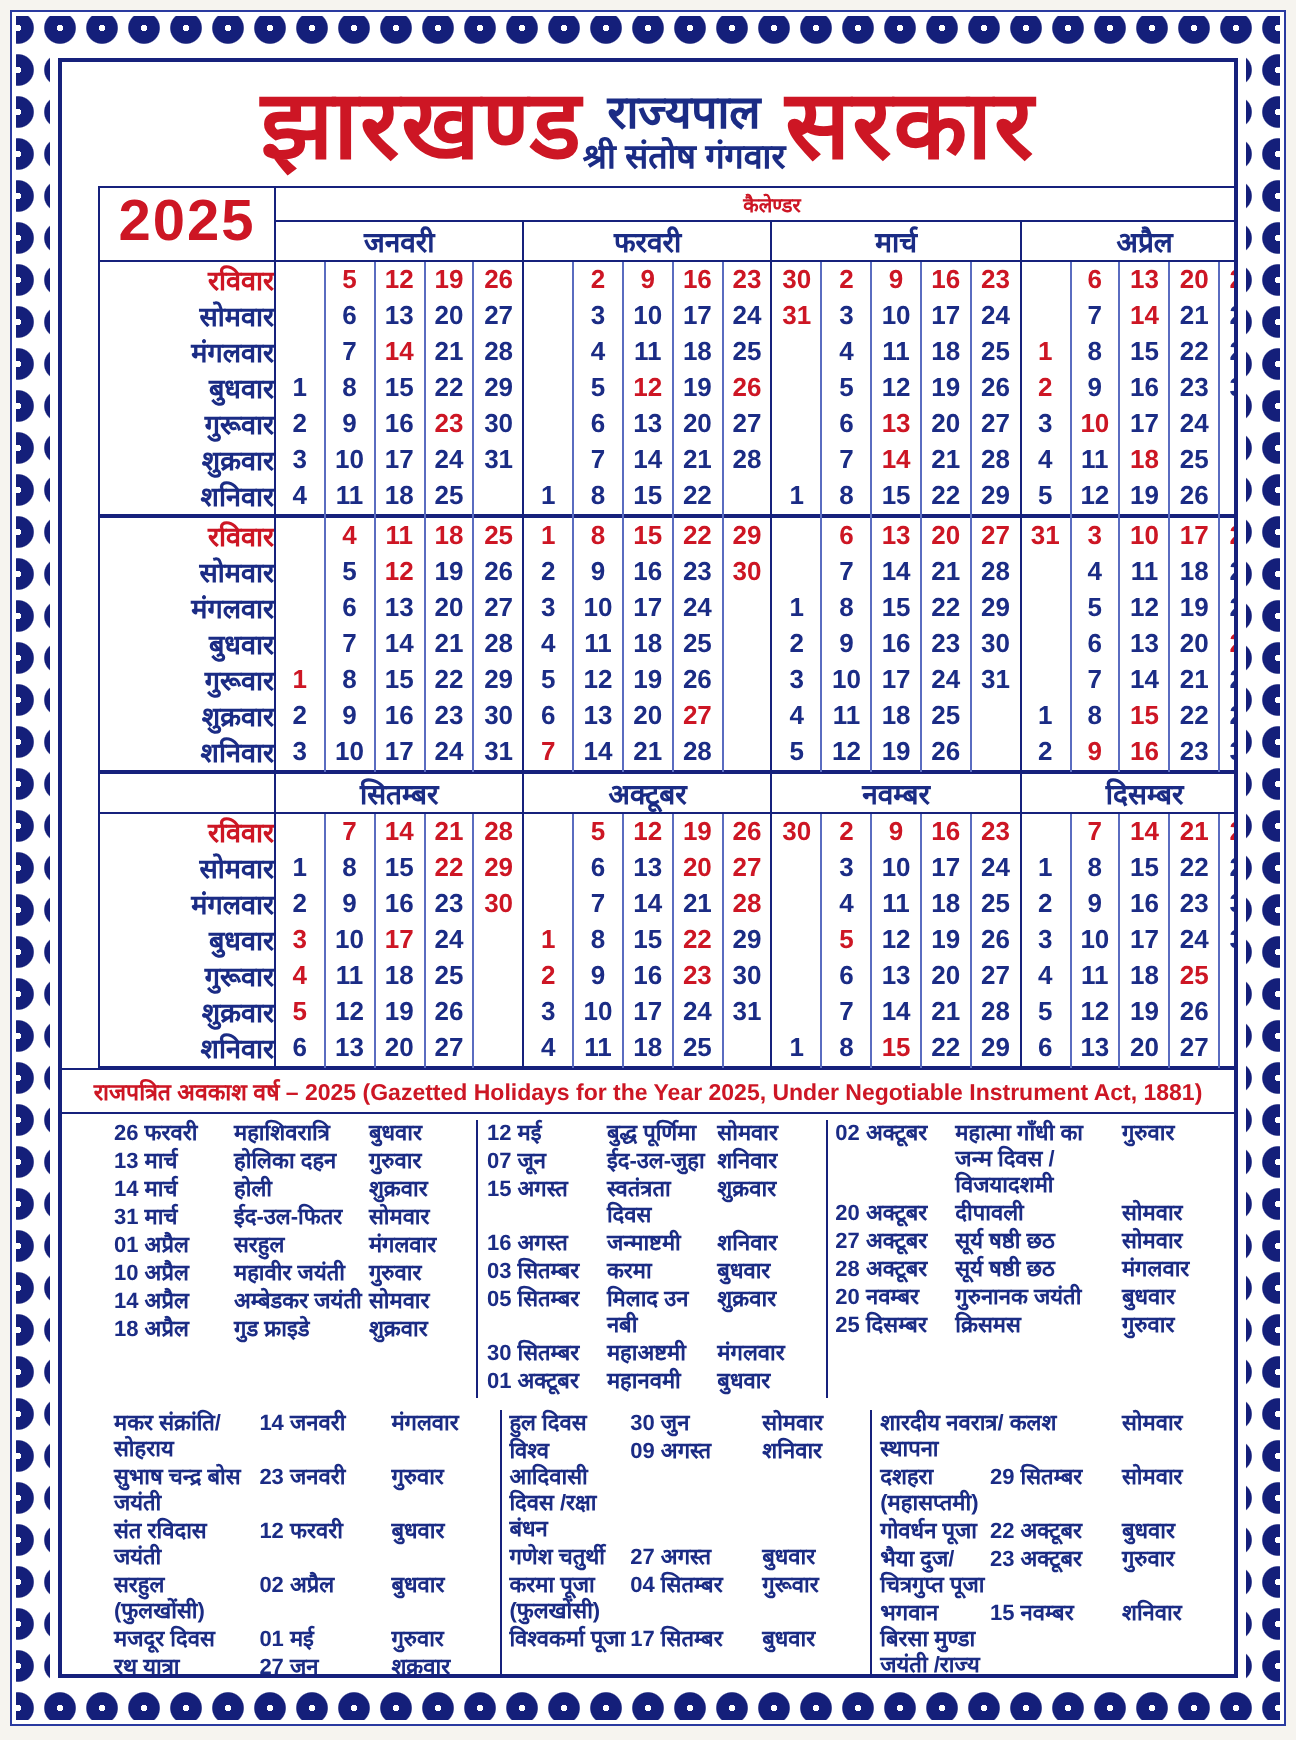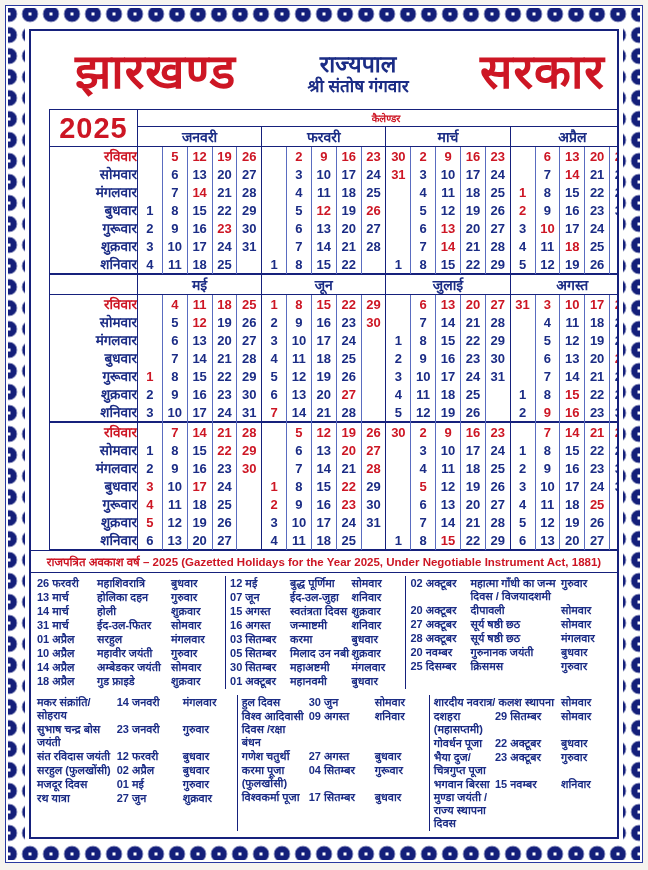--- a/index.html
+++ b/index.html
@@ -14,21 +14,21 @@
   }
   .inner {
     height:100%;
     background:#fff;
     border:2px solid #16217c;
     box-shadow: 0 0 0 4px #ffffff;
     overflow:hidden;
     display:flex; flex-direction:column;
   }
   
-  .hdr { display:flex; align-items:center; justify-content:space-between; padding:8px 12px 4px 12px; height:78px;margin-left:32px; }
+  .hdr { display:flex; align-items:center; justify-content:center; padding:8px 12px 4px 12px; height:78px; }
   .hdr .big { font-size:48px; font-weight:bold; color:#cd1624; line-height:1; letter-spacing:1px; }
   .hdr .mid { text-align:center; color:#1b2c85; line-height:1.15; padding-top:4px;}
   .hdr .mid .t1 { font-size:23px; font-weight:bold; }
   .hdr .mid .t2 { font-size:17px; font-weight:bold; }
   
   table.cal { border-collapse:collapse; width:100%; table-layout:fixed; border:1.5px solid #16217c;margin-left:18px; }
   .cal td { font-weight:bold; color:#1b2c85; text-align:center; overflow:hidden; white-space:nowrap; }
   .cal td.caption { border:1px solid #16217c; color:#cd1624; font-size:10px; height:17px; }
   .cal td.yearcell { border:1px solid #16217c; color:#cd1624; font-size:29px; letter-spacing:1px; }
   .cal td.mname { border:1px solid #16217c; font-size:14px; height:19px; color:#1b2c85; }
@@ -37,21 +37,21 @@
   .cal td.wdlabel.sun { color:#cd1624; }
   .cal td.day { font-size:13px; border-left:1px solid #5a6cc0; }
   .cal td.day.first { border-left:1.5px solid #16217c; }
   .cal td.day.red { color:#cd1624; }
   
   .sec-title { border-top:1.5px solid #16217c; border-bottom:1.5px solid #16217c;
     color:#cd1624; font-weight:bold; text-align:center; padding:3px 14px; }
   .sec-title.g { font-size:11.5px; }
   .sec-title.p { font-size:12.5px; }
   
-  .cols { display:flex; padding:3px 2px; }
+  .cols { display:flex; padding:3px 2px;margin-left:20px; }
   .col { padding:0 4px; }
   .col + .col { border-left:1.5px solid #16217c; }
   .hrow { display:flex; font-size:11px; line-height:13px; color:#1b2c85; font-weight:bold; margin:1px 0; }
   .part-date { flex:0 0 60px; }
   .part-name { flex:1 1 auto; padding-right:2px; }
   .part-day  { flex:0 0 50px; }
   .gaz .col1 { width:33%; } .gaz .col2 { width:31%; } .gaz .col3 { width:36%; }
   .pub .col1 { width:35%; } .pub .col2 { width:33%; } .pub .col3 { width:32%; }
   .pub .part-date { flex:0 0 66px; }
 </style>
@@ -289,27 +289,20 @@
               <col>
               <col>
               <col>
               <col>
               <col>
               <col>
               <col>
             </colgroup>
             <tbody>
               <tr>
-                <td class="blanktop"></td>
-                <td colspan="5" class="mname">मई</td>
-                <td colspan="5" class="mname">जून</td>
-                <td colspan="5" class="mname">जुलाई</td>
-                <td colspan="5" class="mname">अगस्त</td>
-              </tr>
-              <tr>
                 <td class="wdlabel sun">रविवार</td>
                 <td class="day first"></td>
                 <td class="day red">4</td>
                 <td class="day red">11</td>
                 <td class="day red">18</td>
                 <td class="day red">25</td>
                 <td class="day first red">1</td>
                 <td class="day red">8</td>
                 <td class="day red">15</td>
                 <td class="day red">22</td>
@@ -484,20 +477,27 @@
               <col>
               <col>
               <col>
               <col>
               <col>
               <col>
               <col>
             </colgroup>
             <tbody>
               <tr>
+                <td class="blanktop"></td>
+                <td colspan="5" class="mname">सितम्बर</td>
+                <td colspan="5" class="mname">अक्टूबर</td>
+                <td colspan="5" class="mname">नवम्बर</td>
+                <td colspan="5" class="mname">दिसम्बर</td>
+              </tr>
+              <tr>
                 <td class="wdlabel sun">रविवार</td>
                 <td class="day first"></td>
                 <td class="day red">7</td>
                 <td class="day red">14</td>
                 <td class="day red">21</td>
                 <td class="day red">28</td>
                 <td class="day first"></td>
                 <td class="day red">5</td>
                 <td class="day red">12</td>
                 <td class="day red">19</td>

